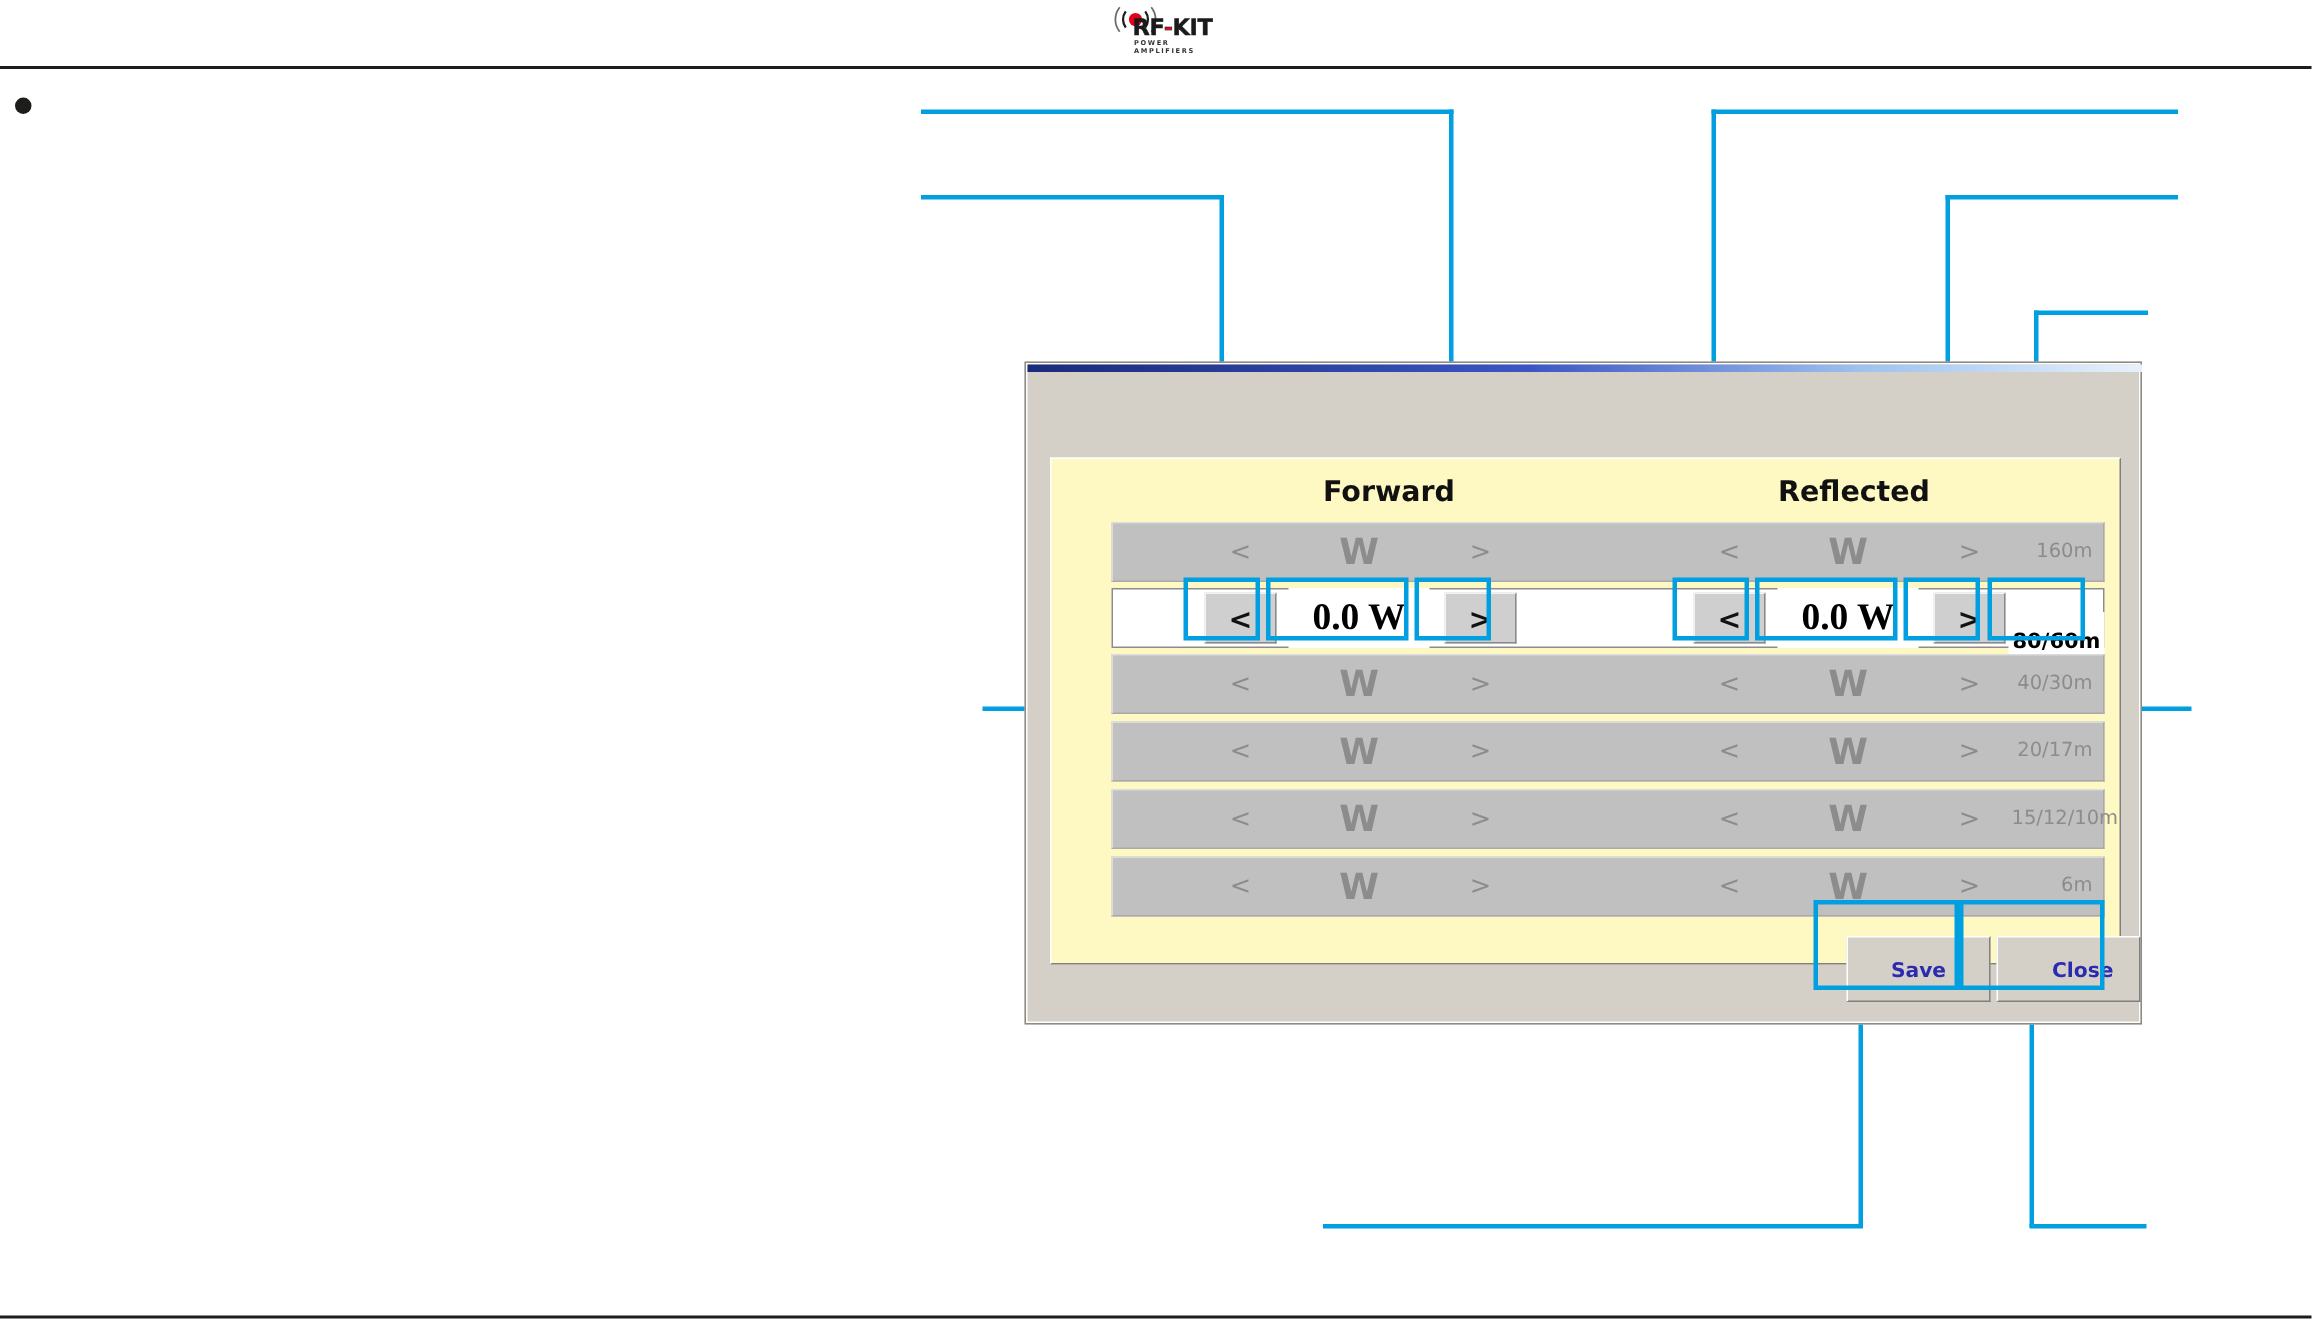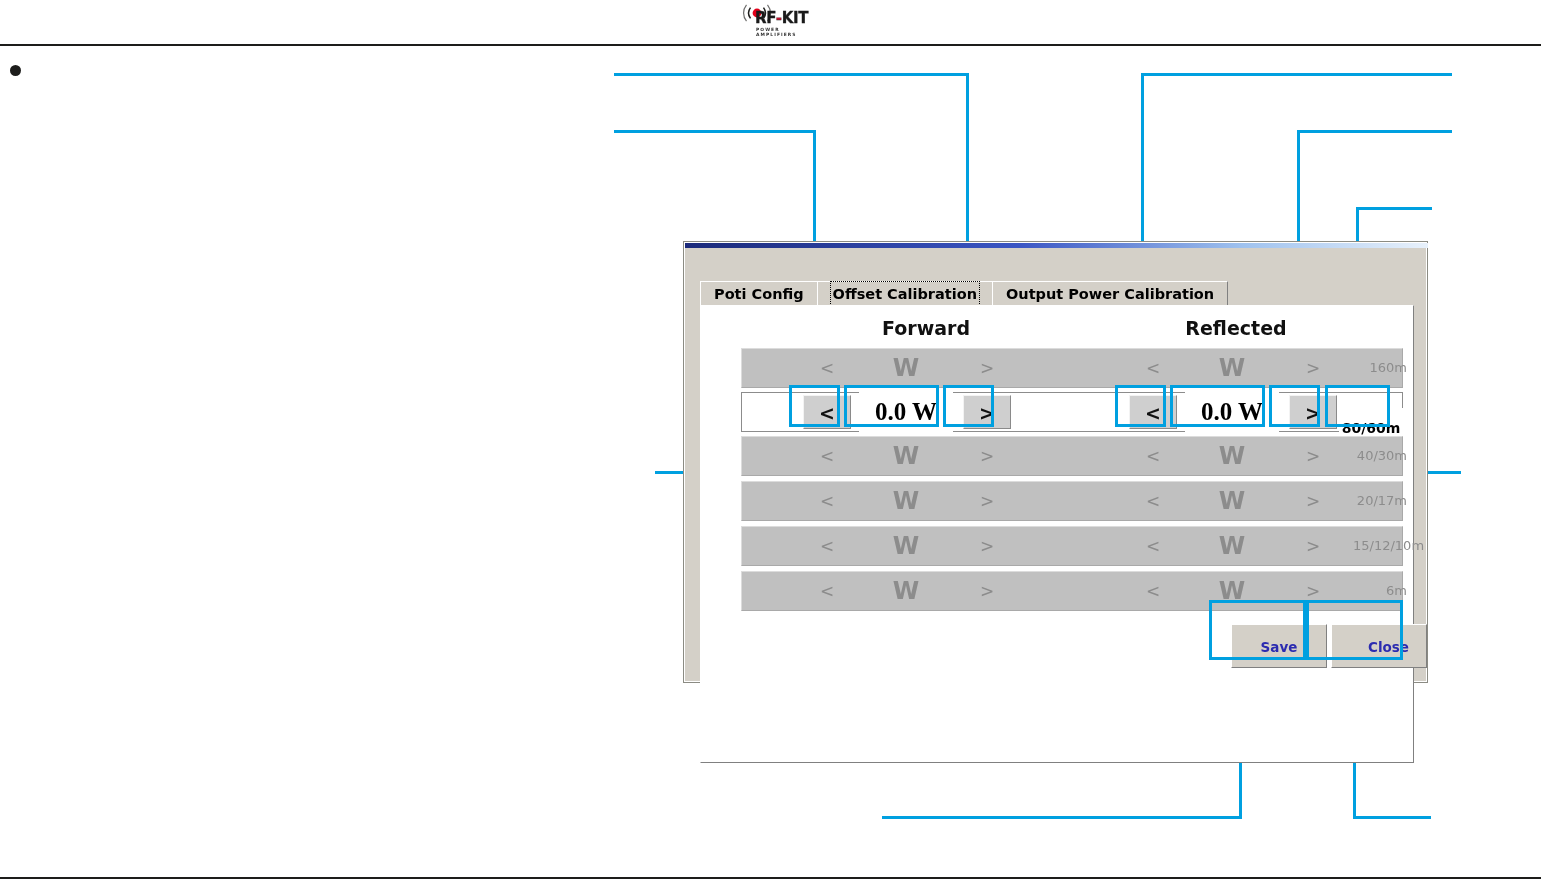--- a/index.html
+++ b/index.html
@@ -58,22 +58,22 @@
   .tab{
     display:inline-block;height:25px;line-height:25px;padding:0 13px;
     font-family:"DejaVu Sans",sans-serif;font-weight:bold;font-size:14.5px;
     color:#000;background:#d4d0c8;
     border:1px solid #ffffff;border-right-color:#808080;border-bottom-color:#808080;
     box-sizing:border-box;vertical-align:top;margin-right:-1px;
   }
   .tab.sel{border:1px solid #ffffff;border-right-color:#808080;background:#d4d0c8;}
   .tab.sel .inner{outline:1px dotted #000;display:inline-block;padding:0 2px;}
   #tabpanel{
-    position:absolute;left:12px;top:56px;width:714px;height:458px;
-    background:#ffffff;border:1px solid #ffffff;border-right-color:#808080;
+    position:absolute;left:12px;top:56px;width:714px;height:338px;
+    background:#fef9c3;border:1px solid #ffffff;border-right-color:#808080;
     border-bottom-color:#808080;box-sizing:border-box;
   }
   
   .colhdr{
     position:absolute;top:10px;height:24px;line-height:24px;text-align:center;
     font-family:"DejaVu Sans",sans-serif;font-weight:bold;font-size:19px;color:#111;
   }
   #hdr-fwd{left:130px;width:190px;}
   #hdr-ref{left:440px;width:190px;}
   
@@ -87,21 +87,21 @@
     border-right-color:#a9a9a9;box-sizing:border-box;
   }
   .cell{position:absolute;top:0;height:40px;line-height:40px;text-align:center;
         font-family:"DejaVu Sans",sans-serif;}
   .btn-lt{left:62px;width:48px;}
   .val   {left:118px;width:94px;}
   .btn-gt{left:222px;width:48px;}
   .btn-lt2{left:388px;width:48px;}
   .val2  {left:444px;width:94px;}
   .btn-gt2{left:548px;width:48px;}
-  .bandlbl{left:600px;width:62px;margin-left:12px;}
+  .bandlbl{left:600px;width:62px;}
   
   .row.dim .cell{color:#8c8c8c;}
   .row.dim .btn-lt,.row.dim .btn-gt,.row.dim .btn-lt2,.row.dim .btn-gt2{font-size:17px;}
   .row.dim .val,.row.dim .val2{font-size:24px;font-weight:bold;color:#8c8c8c;}
   .row.dim .bandlbl{font-size:13px;color:#8c8c8c;text-align:right;padding-right:4px;
                     width:58px;box-sizing:border-box;}
   
   .row.active .inputbg{
     position:absolute;left:0;top:0;width:100%;height:40px;background:#ffffff;
     border:1px solid #8c8c8c;box-sizing:border-box;
@@ -192,23 +192,20 @@
 
 <div class="cl v" style="left:1353px;top:650px;height:168px;"></div>
 <div class="cl h" style="left:1353px;top:816px;width:78px;"></div>
 <div class="dot" style="left:1350px;top:646px;"></div>
 
 <div id="dialog">
   <div id="titlebar"></div>
   <div id="dlg-inner">
 
 
-    <div class="tabstrip" id="tabs-sub">
-      <div class="tab"><span class="inner">Poti Config</span></div><div class="tab sel"><span class="inner">Offset Calibration</span></div><div class="tab"><span class="inner">Output Power Calibration</span></div>
-    </div>
 
     <div id="tabpanel">
 
       <div class="colhdr" id="hdr-fwd">Forward</div>
       <div class="colhdr" id="hdr-ref">Reflected</div>
 
       <div class="row dim" style="top:42px;">
         <div class="strip"></div>
         <div class="cell btn-lt">&lt;</div>
         <div class="cell val">W</div>

